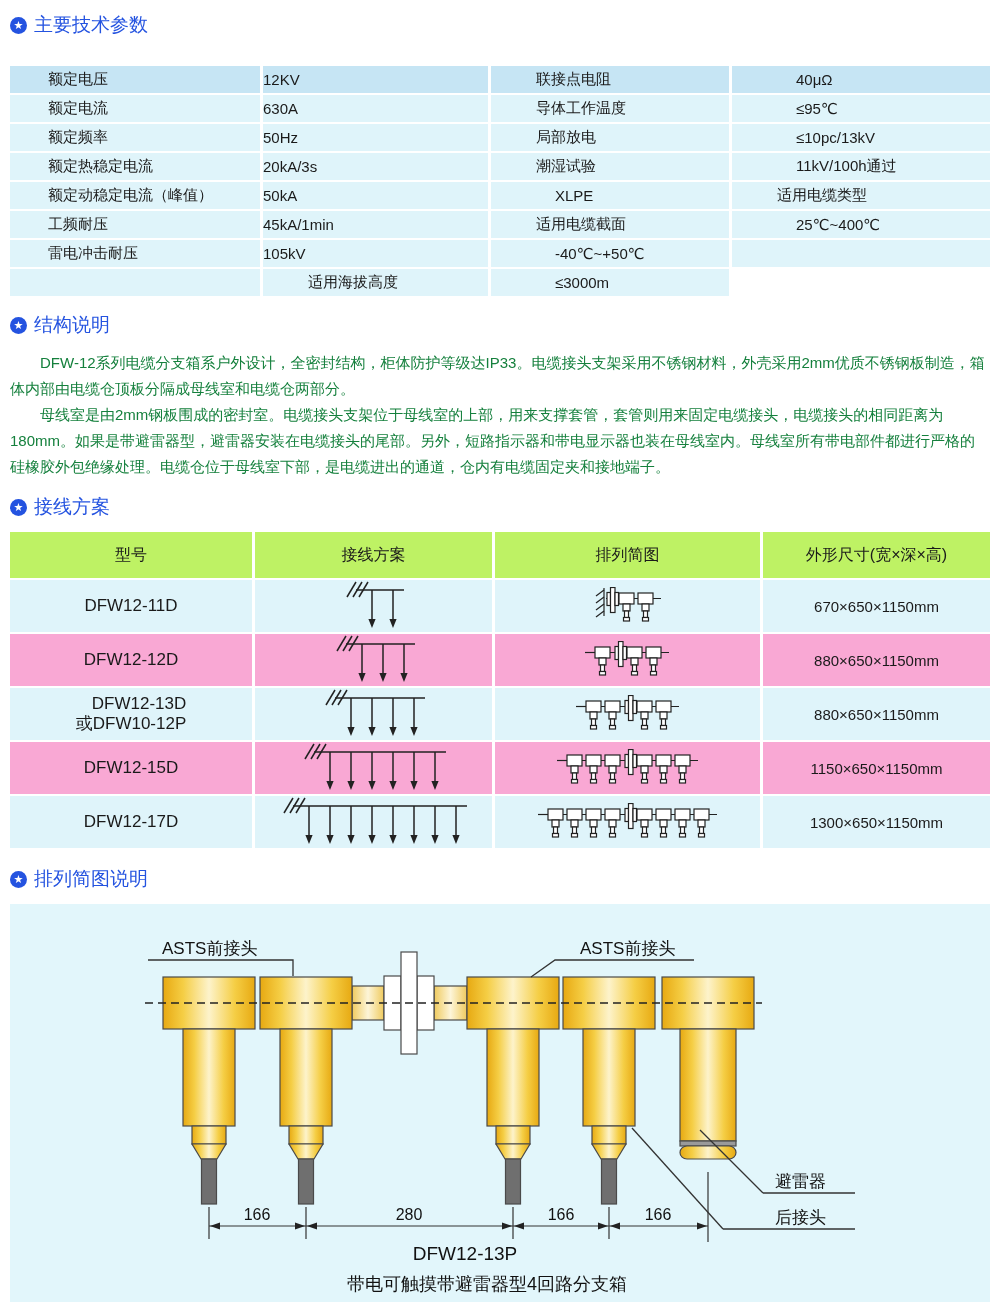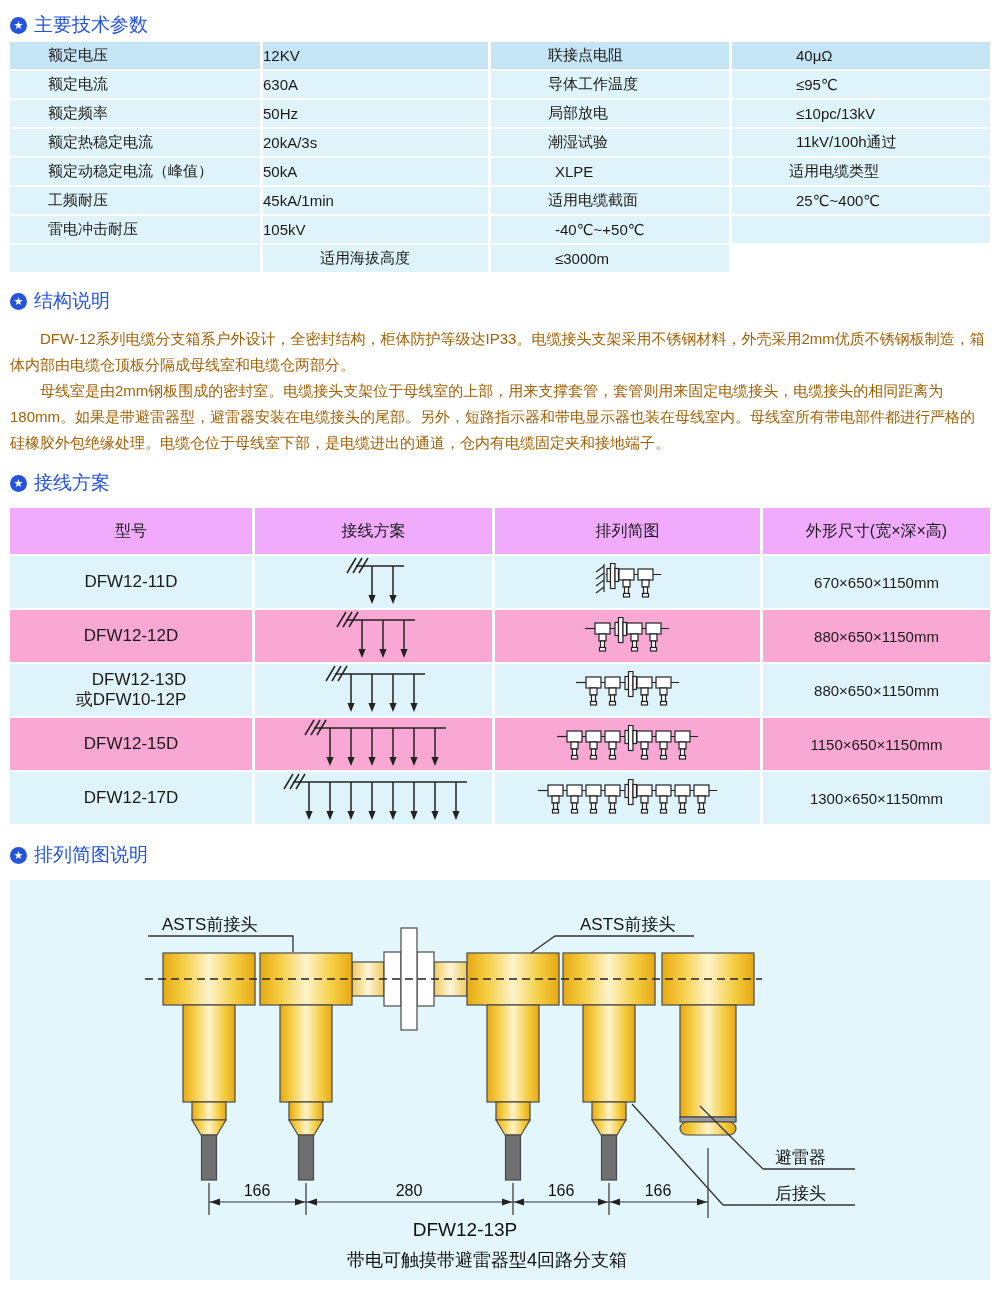--- a/index.html
+++ b/index.html
@@ -9,42 +9,42 @@
     box-sizing:border-box;padding:12px 10px 0;
   }
   .sec-title{display:flex;align-items:center;gap:7px;color:#2453e0;font-size:19px;margin:0;}
   .star-badge{
     width:17px;height:17px;border-radius:50%;background:#2453e0;color:#fff;
     display:flex;align-items:center;justify-content:center;font-size:11px;flex:0 0 17px;line-height:1;
   }
   
   .params-table{
     display:grid;grid-template-columns:250px 225px 238px 258px;
-    grid-auto-rows:27px;gap:2px 3px;margin-top:4px;background:#fff;
+    grid-auto-rows:27px;gap:2px 3px;margin-top:28px;background:#fff;
   }
   .p-cell{display:flex;align-items:center;background:#dff4fa;font-size:15px;white-space:nowrap;}
   .p-cell.dark{background:#c6e5f4;}
   .p-lab1{padding-left:38px;}
   .p-val1{}
-  .p-lab2{padding-left:57px;}
+  .p-lab2{padding-left:45px;}
   .p-val2{padding-left:64px;}
   
   .paras{margin:12px 0 0;}
-  .para{font-size:15px;line-height:26px;text-indent:2em;margin:0;color:#a16207;}
+  .para{font-size:15px;line-height:26px;text-indent:2em;margin:0;color:#15803d;}
   .sec-structure{margin-top:16px;}
   .sec-wiring{margin-top:14px;}
   .sec-layout{margin-top:18px;}
   
   .wiring-table{
     display:grid;grid-template-columns:242px 237px 265px 227px;
     grid-template-rows:46px repeat(5,52px);gap:2px 3px;margin-top:12px;background:#fff;
   }
   .wt-cell{background:#dff4fa;display:flex;align-items:center;justify-content:center;font-size:15px;overflow:hidden;}
   .wt-cell.alt{background:#f9a8d4;}
-  .wt-head{background:#f0abfc;font-size:16px;}
+  .wt-head{background:#bef264;font-size:16px;}
   .model-inner{text-align:right;font-size:17px;line-height:20px;}
   .size-cell-text{font-size:15px;}
   
   .diagram-panel{background:#e2f6fb;margin-top:12px;width:980px;height:400px;}
   svg text{font-family:"Liberation Sans","DejaVu Sans",sans-serif;}
 </style>
 </head>
 <body>
 
 <div class="page">

